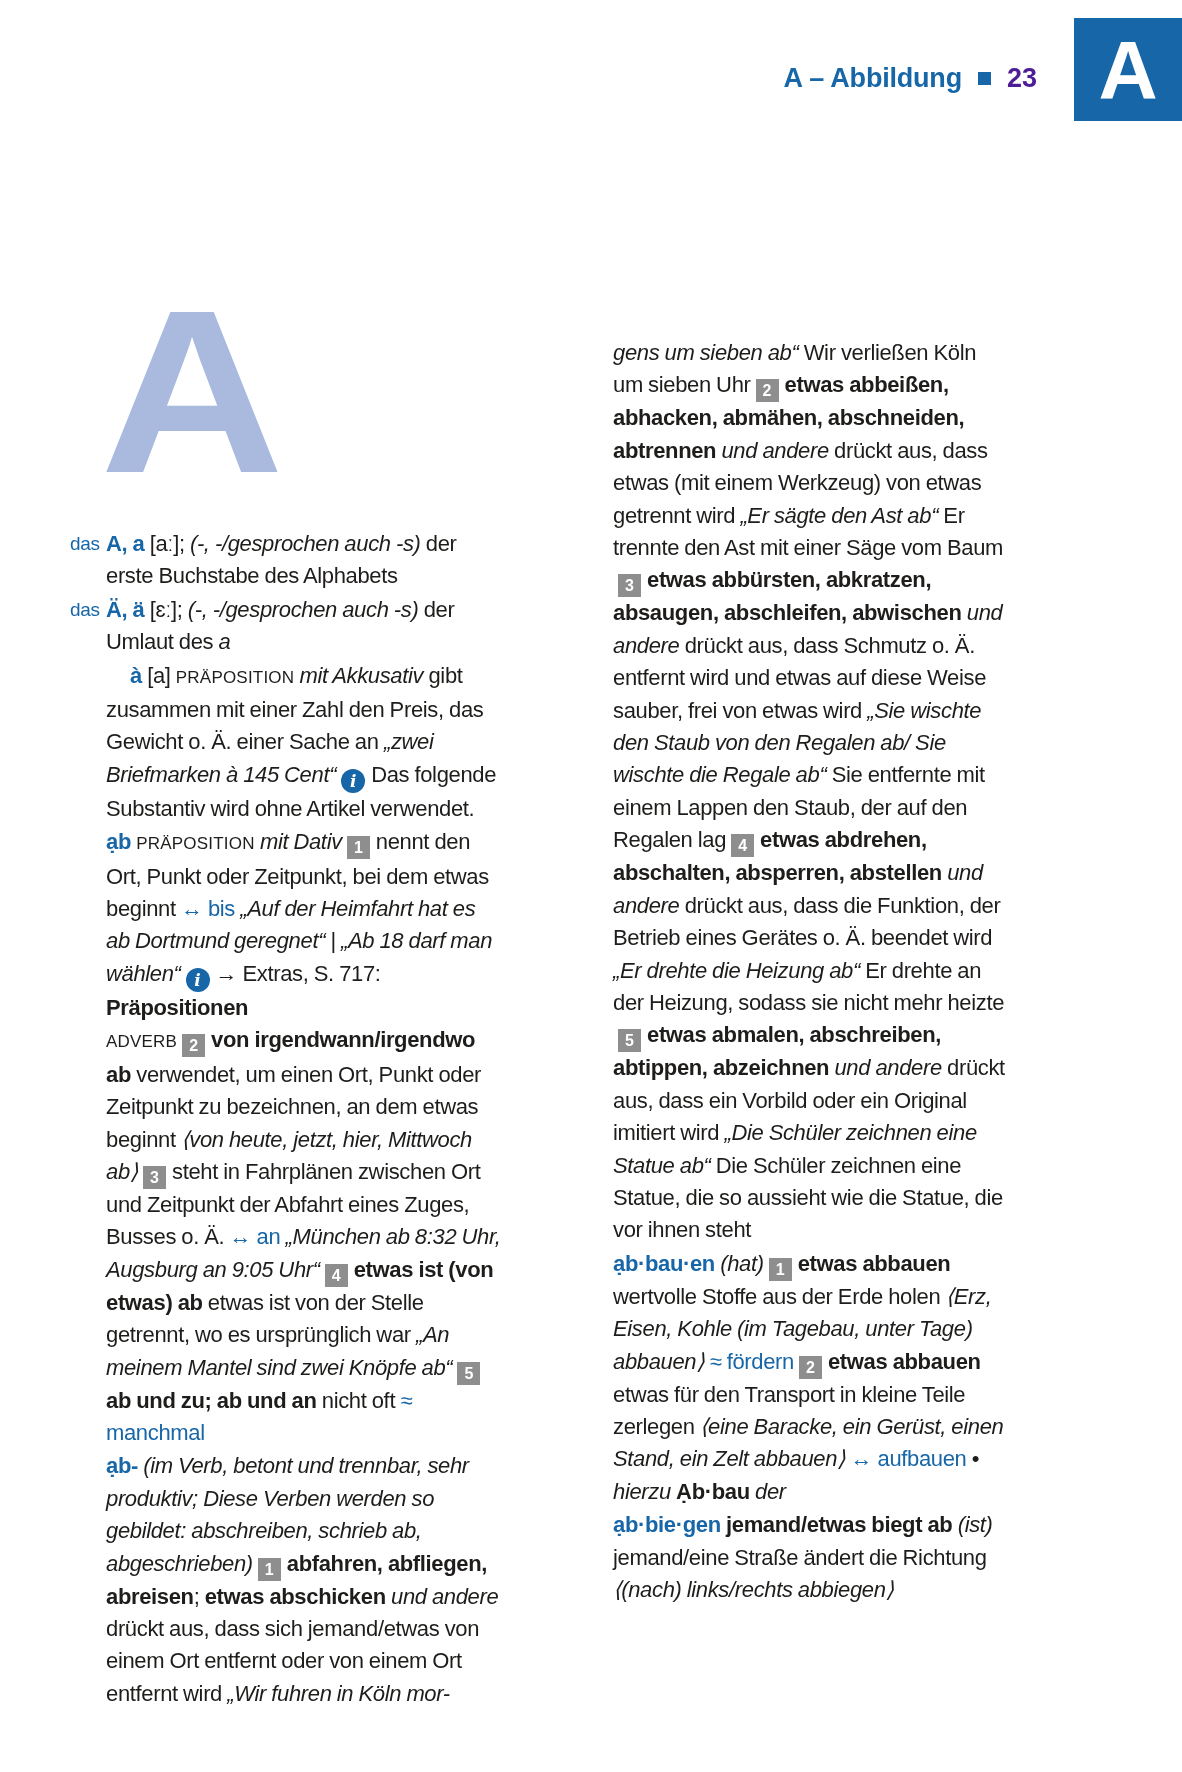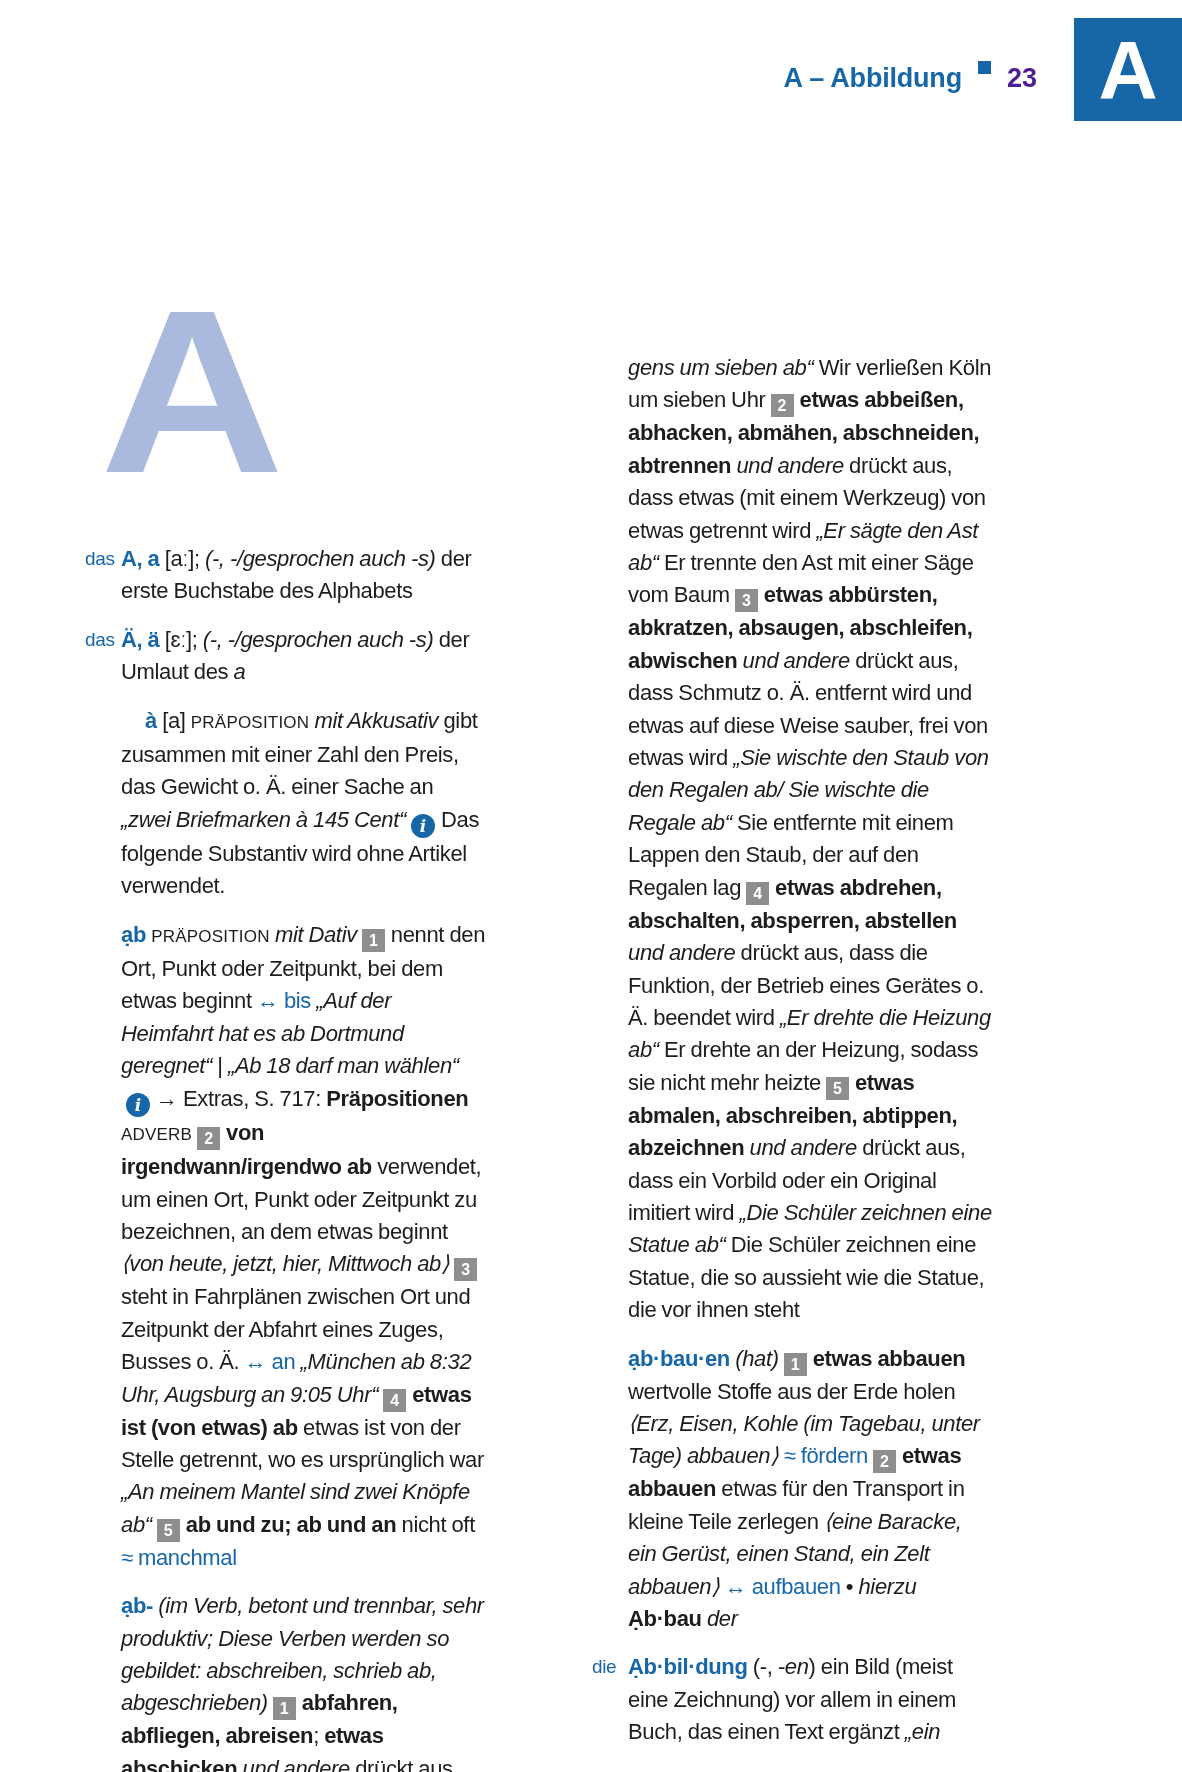--- a/index.html
+++ b/index.html
@@ -6,38 +6,38 @@
     --blue:#1666a8;
     --watermark:#a9bade;
     --badge:#8e8e8e;
     --ink:#1e1d1b;
   }
   html,body{margin:0;padding:0;}
   body{background:#ffffff;font-family:"Liberation Sans",sans-serif;color:var(--ink);}
   .page{position:relative;width:1182px;height:1772px;background:#ffffff;overflow:hidden;}
 
   
-  .header-row{position:absolute;top:61px;right:145px;display:flex;align-items:flex-start;gap:16px;}
+  .header-row{position:absolute;top:61px;right:145px;display:flex;align-items:center;gap:16px;}
   .hdr-title{color:var(--blue);font-weight:bold;font-size:27px;letter-spacing:-0.2px;line-height:34px;}
   .hdr-square{width:13px;height:13px;background:var(--blue);}
   .hdr-num{font-weight:bold;font-size:27px;color:#4c1d95;line-height:34px;}
   .tab{position:absolute;top:18px;right:0;width:108px;height:103px;background:var(--blue);
        display:flex;align-items:center;justify-content:center;}
   .tab-letter{color:#ffffff;font-weight:bold;font-size:82px;line-height:1;}
 
   
   .watermark{position:absolute;left:100px;top:276px;font-size:232px;font-weight:bold;line-height:1;
              color:var(--watermark);transform:scaleX(1.1);transform-origin:left top;}
 
   
   .col{position:absolute;width:397px;font-size:22px;line-height:32.4px;letter-spacing:-0.35px;
        word-spacing:-0.5px;text-align:left;}
   .col-left{left:105px;top:527px;}
   .col-right{left:612px;top:336px;}
-  .entry{position:relative;margin:16px;}
+  .entry{position:relative;margin:1px;}
   .entry.indent{text-indent:24px;}
   .article{position:absolute;left:-36px;top:0;color:var(--blue);font-size:19px;line-height:32.4px;
            text-indent:0;}
   .rn{}
   .it{font-style:italic;}
   .bo{font-weight:bold;}
   .hw{font-weight:bold;color:var(--blue);text-align:right;}
   .lab{font-size:17px;letter-spacing:0.2px;}
   .bl{color:var(--blue);}
   .sy{color:var(--blue);}
@@ -69,16 +69,16 @@
   <div class="col col-left" id="col-left">
       <p class="entry"><span class="article">das</span><span class="hw">A, a</span><span class="rn"> [aː]; </span><span class="it">(-, -/gesprochen auch -s)</span><span class="rn"> der erste Buchstabe des Alphabets</span></p>
       <p class="entry"><span class="article">das</span><span class="hw">Ä, ä</span><span class="rn"> [ɛː]; </span><span class="it">(-, -/gesprochen auch -s)</span><span class="rn"> der Umlaut des </span><span class="it">a</span></p>
       <p class="entry indent"><span class="hw">à</span><span class="rn"> [a] </span><span class="lab">PRÄPOSITION</span><span class="it"> mit Akkusativ</span><span class="rn"> gibt zusammen mit einer Zahl den Preis, das Gewicht o. Ä. einer Sache an </span><span class="it">„zwei Briefmarken à 145 Cent“</span><span class="info">i</span><span class="rn">Das folgende Substantiv wird ohne Artikel verwendet.</span></p>
       <p class="entry"><span class="hw">ạb</span><span class="rn"> </span><span class="lab">PRÄPOSITION</span><span class="it"> mit Dativ</span><span class="badge">1</span><span class="rn">nennt den Ort, Punkt oder Zeitpunkt, bei dem etwas beginnt </span><span class="sy">↔ </span><span class="bl">bis</span><span class="rn"> </span><span class="it">„Auf der Heimfahrt hat es ab Dortmund geregnet“</span><span class="rn"> | </span><span class="it">„Ab 18 darf man wählen“</span><span class="info">i</span><span class="rn">→ Extras, S. 717: </span><span class="bo">Präpositionen</span><br><span class="lab">ADVERB</span><span class="badge">2</span><span class="bo">von irgendwann/irgendwo ab</span><span class="rn"> verwendet, um einen Ort, Punkt oder Zeitpunkt zu bezeichnen, an dem etwas beginnt </span><span class="it">⟨von heute, jetzt, hier, Mittwoch ab⟩</span><span class="badge">3</span><span class="rn">steht in Fahrplänen zwischen Ort und Zeitpunkt der Abfahrt eines Zuges, Busses o. Ä. </span><span class="sy">↔ </span><span class="bl">an</span><span class="rn"> </span><span class="it">„München ab 8:32 Uhr, Augsburg an 9:05 Uhr“</span><span class="badge">4</span><span class="bo">etwas ist (von etwas) ab</span><span class="rn"> etwas ist von der Stelle getrennt, wo es ursprünglich war </span><span class="it">„An meinem Mantel sind zwei Knöpfe ab“</span><span class="badge">5</span><span class="bo">ab und zu; ab und an</span><span class="rn"> nicht oft </span><span class="sy">≈ </span><span class="bl">manchmal</span></p>
       <p class="entry"><span class="hw">ạb-</span><span class="rn"> </span><span class="it">(im Verb, betont und trennbar, sehr produktiv; Diese Verben werden so gebildet: abschreiben, schrieb ab, abgeschrieben)</span><span class="badge">1</span><span class="bo">abfahren, abfliegen, abreisen</span><span class="rn">; </span><span class="bo">etwas abschicken</span><span class="rn"> </span><span class="it">und andere</span><span class="rn"> drückt aus, dass sich jemand/etwas von einem Ort entfernt oder von einem Ort entfernt wird </span><span class="it">„Wir fuhren in Köln mor-</span></p>
     </div>
   <div class="col col-right" id="col-right">
       <p class="entry"><span class="it">gens um sieben ab“</span><span class="rn"> Wir verließen Köln um sieben Uhr</span><span class="badge">2</span><span class="bo">etwas abbeißen, abhacken, abmähen, abschneiden, abtrennen</span><span class="rn"> </span><span class="it">und andere</span><span class="rn"> drückt aus, dass etwas (mit einem Werkzeug) von etwas getrennt wird </span><span class="it">„Er sägte den Ast ab“</span><span class="rn"> Er trennte den Ast mit einer Säge vom Baum</span><span class="badge">3</span><span class="bo">etwas abbürsten, abkratzen, absaugen, abschleifen, abwischen</span><span class="rn"> </span><span class="it">und andere</span><span class="rn"> drückt aus, dass Schmutz o. Ä. entfernt wird und etwas auf diese Weise sauber, frei von etwas wird </span><span class="it">„Sie wischte den Staub von den Regalen ab/ Sie wischte die Regale ab“</span><span class="rn"> Sie entfernte mit einem Lappen den Staub, der auf den Regalen lag</span><span class="badge">4</span><span class="bo">etwas abdrehen, abschalten, absperren, abstellen</span><span class="rn"> </span><span class="it">und andere</span><span class="rn"> drückt aus, dass die Funktion, der Betrieb eines Gerätes o. Ä. beendet wird </span><span class="it">„Er drehte die Heizung ab“</span><span class="rn"> Er drehte an der Heizung, sodass sie nicht mehr heizte</span><span class="badge">5</span><span class="bo">etwas abmalen, abschreiben, abtippen, abzeichnen</span><span class="rn"> </span><span class="it">und andere</span><span class="rn"> drückt aus, dass ein Vorbild oder ein Original imitiert wird </span><span class="it">„Die Schüler zeichnen eine Statue ab“</span><span class="rn"> Die Schüler zeichnen eine Statue, die so aussieht wie die Statue, die vor ihnen steht</span></p>
       <p class="entry"><span class="hw">ạb·bau·en</span><span class="rn"> </span><span class="it">(hat)</span><span class="badge">1</span><span class="bo">etwas abbauen</span><span class="rn"> wertvolle Stoffe aus der Erde holen </span><span class="it">⟨Erz, Eisen, Kohle (im Tagebau, unter Tage) abbauen⟩</span><span class="rn"> </span><span class="sy">≈ </span><span class="bl">fördern</span><span class="badge">2</span><span class="bo">etwas abbauen</span><span class="rn"> etwas für den Transport in kleine Teile zerlegen </span><span class="it">⟨eine Baracke, ein Gerüst, einen Stand, ein Zelt abbauen⟩</span><span class="rn"> </span><span class="sy">↔ </span><span class="bl">aufbauen</span><span class="rn"> • </span><span class="it">hierzu</span><span class="rn"> </span><span class="bo">Ạb·bau</span><span class="rn"> </span><span class="it">der</span></p>
-      <p class="entry"><span class="article">die</span><span class="hw">Ạb·bil·dung</span><span class="rn"> (-, </span><span class="it">-en</span><span class="rn">) ein Bild (meist eine Zeichnung) vor allem in einem Buch, das einen Text ergänzt </span><span class="it">„ein</span></p>
+      <p class="entry"><span class="hw">ạb·bie·gen</span><span class="rn"> </span><span class="bo">jemand/etwas biegt ab</span><span class="rn"> </span><span class="it">(ist)</span><span class="rn"> jemand/eine Straße ändert die Richtung </span><span class="it">⟨(nach) links/rechts abbiegen⟩</span></p>
     </div>
 
 </div>
 
 </body></html>

